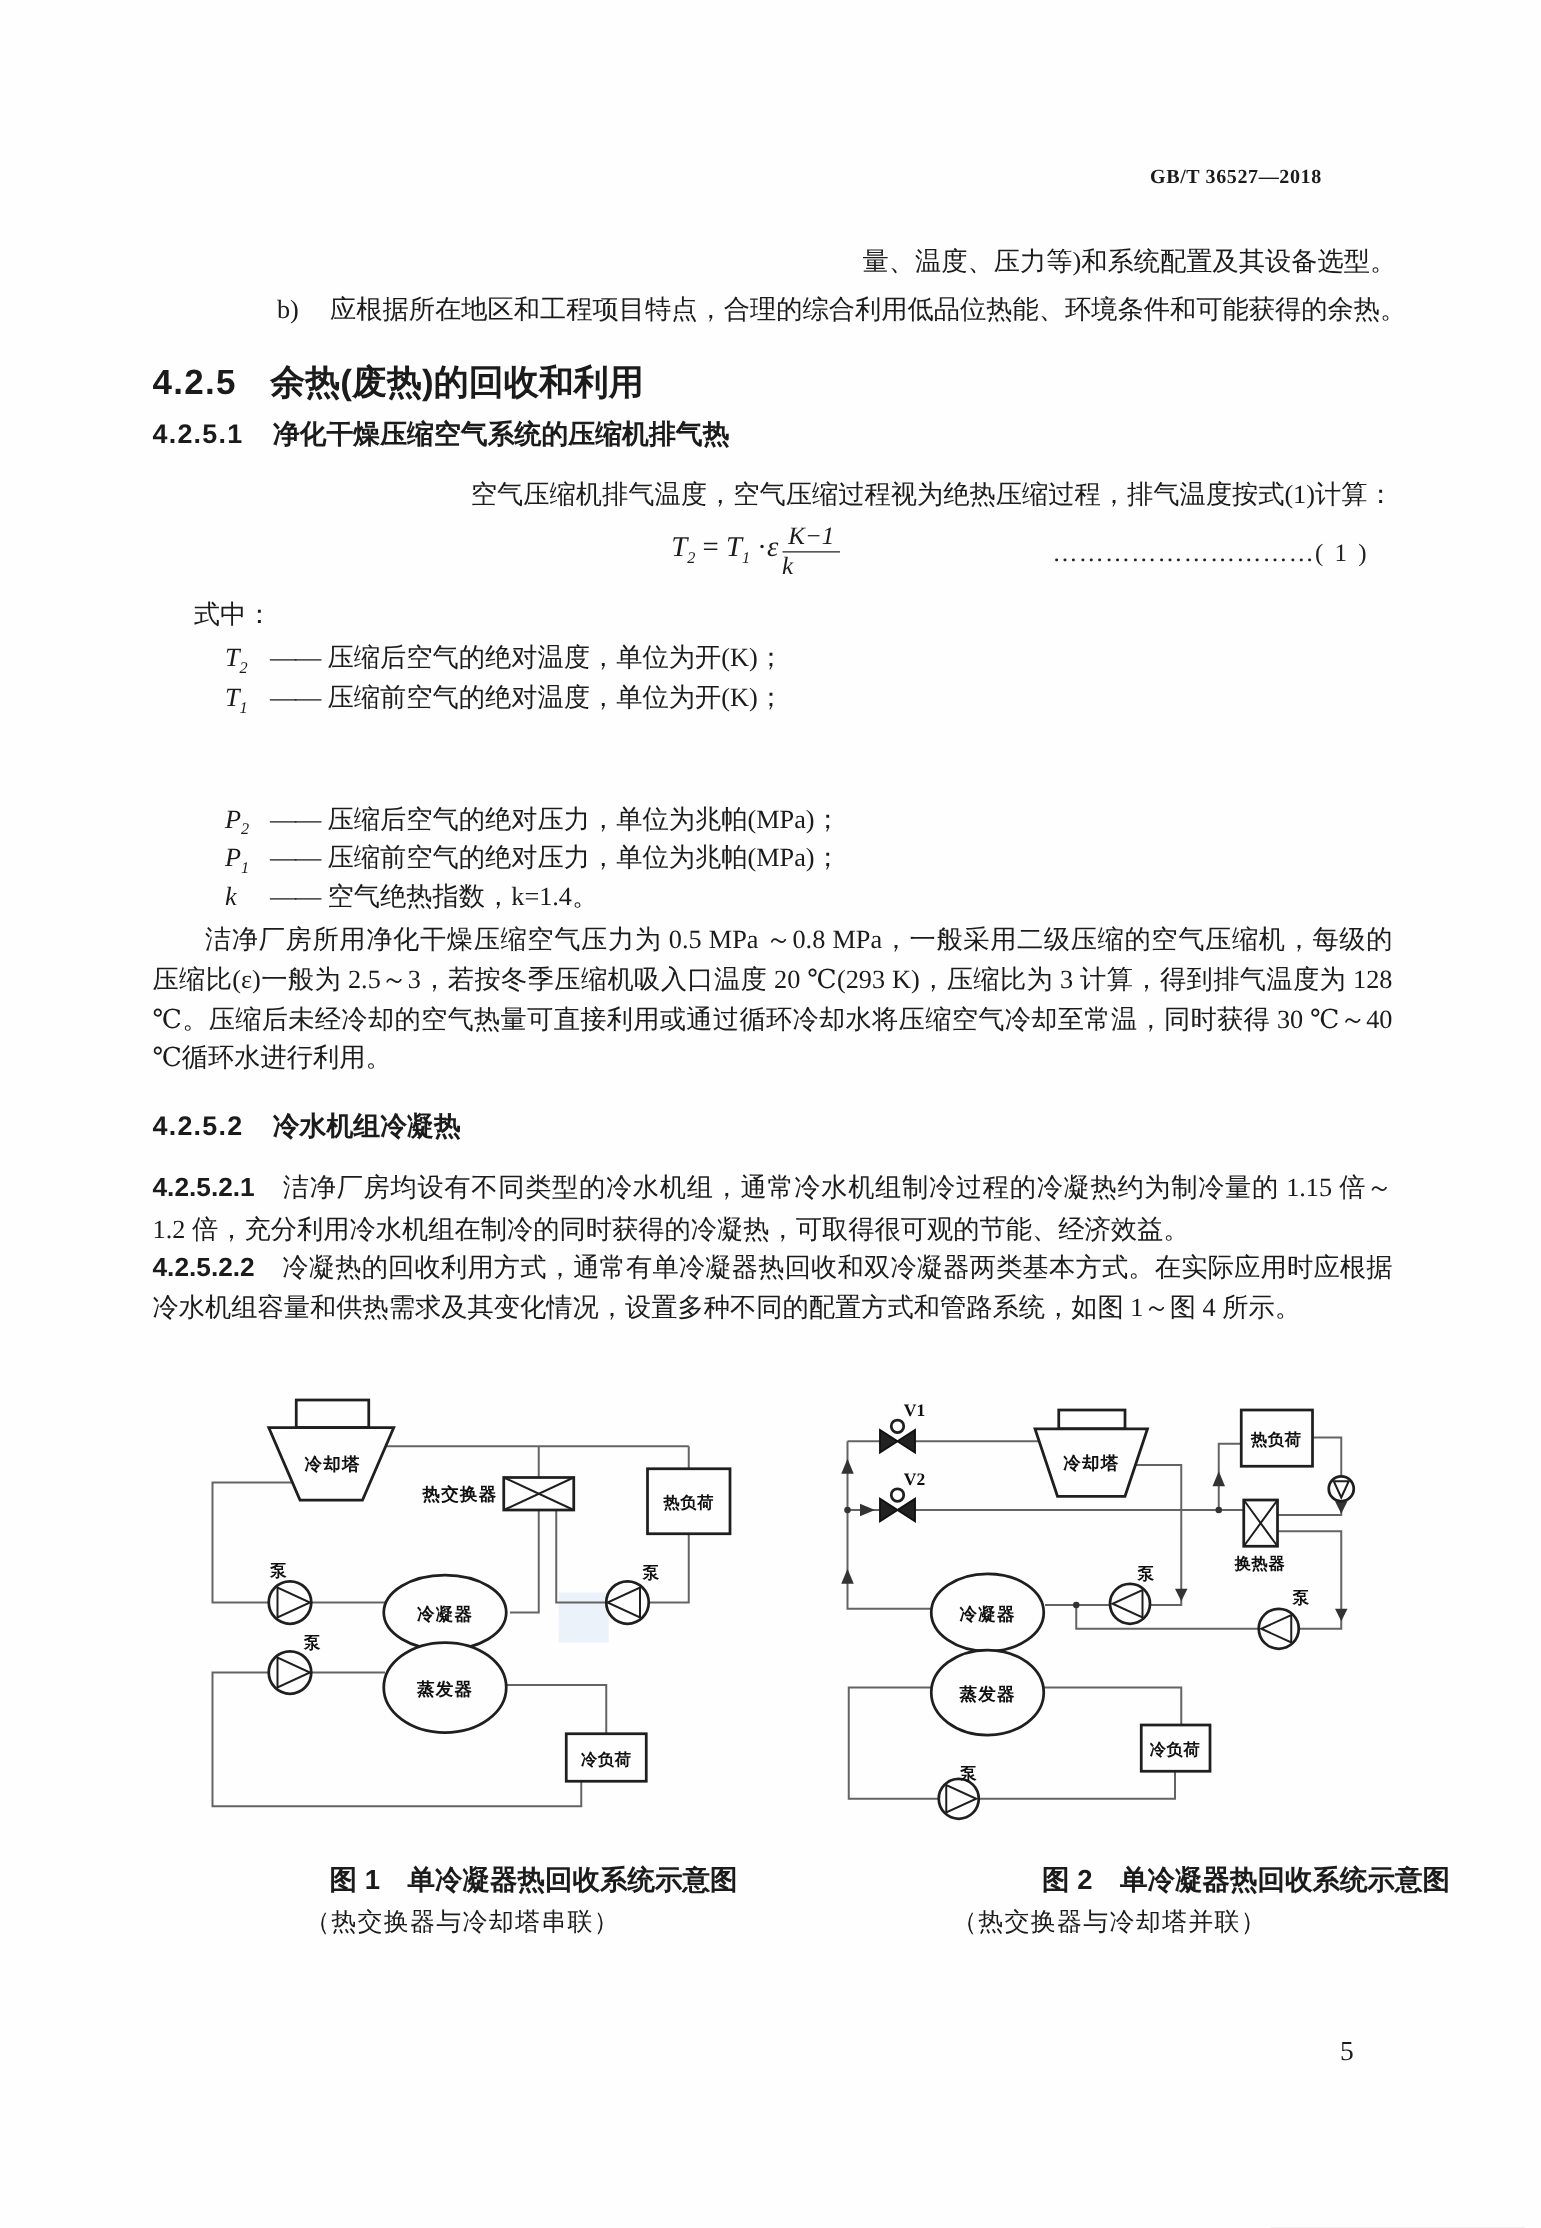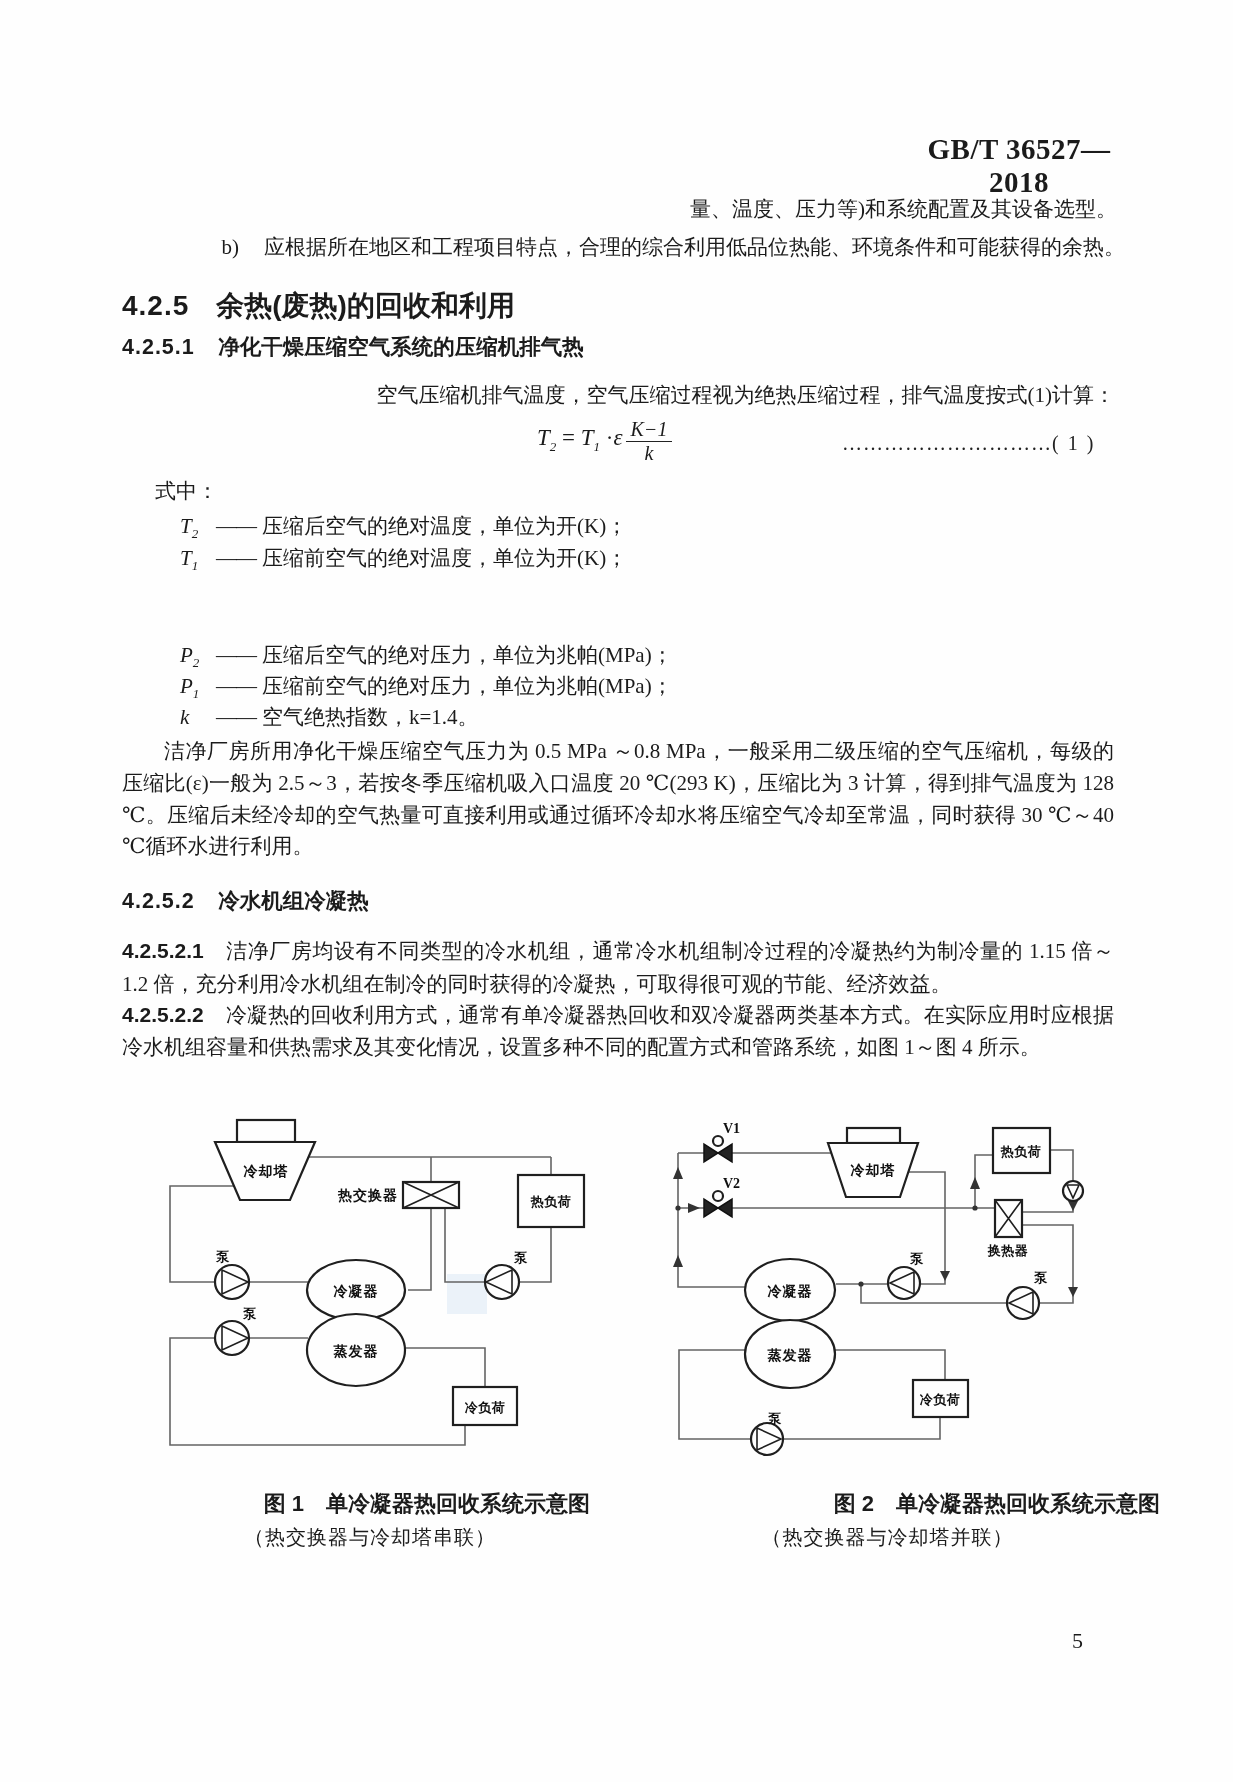--- a/index.html
+++ b/index.html
@@ -2,27 +2,27 @@
 <html><head>
 <meta charset="utf-8">
 <style>
   html,body{margin:0;padding:0;background:#e8e8e8;}
   .page{position:relative;width:1233px;height:1782px;background:#fefefe;overflow:hidden;
         font-family:"Liberation Serif","DejaVu Serif",serif;color:#1b1b1b;}
   .abs{position:absolute;}
   .t21{font-size:21px;line-height:1.45;text-align:right;}
   .hnum{font-family:"Liberation Sans","DejaVu Sans",sans-serif;font-weight:bold;letter-spacing:1px;}
   .htitle{font-family:"Liberation Sans","DejaVu Sans",sans-serif;font-weight:bold;}
-  .doc-code{font-weight:bold;font-size:29px;letter-spacing:.5px;text-align:center;}
+  .doc-code{font-weight:bold;font-size:16px;letter-spacing:.5px;text-align:left;}
   .just{text-align:justify;text-justify:inter-ideograph;}
   .def-row{position:absolute;left:180px;font-size:21px;white-space:nowrap;}
   .def-row .sym{display:inline-block;width:36px;font-style:italic;}
   .def-row .dash{display:inline-block;width:46px;letter-spacing:-1px;}
   sub{font-size:13px;}
-  .frac{display:inline-block;text-align:center;vertical-align:middle;line-height:1.05;margin:0 3px;}
+  .frac{display:inline-block;vertical-align:middle;line-height:1.05;margin:0 3px;}
   .frac .num{display:block;border-bottom:1.6px solid #222;padding:0 5px 1px 5px;}
   .frac .den{display:block;padding-top:1px;}
   .formula-main{font-style:italic;font-size:23px;}
   .leader{font-size:20px;letter-spacing:1px;color:#222;white-space:nowrap;}
   .cap1{font-family:"Liberation Sans","DejaVu Sans",sans-serif;font-weight:bold;font-size:22px;text-align:right;}
   .cap2{font-size:20px;text-align:center;letter-spacing:1px;}
   svg text{font-family:"Liberation Serif","DejaVu Serif",serif;fill:#101010;}
   svg .lbl{font-weight:bold;font-size:14px;letter-spacing:1px;}
   svg .lbl-s{font-weight:bold;font-size:13px;letter-spacing:.5px;}
   svg .pipe{stroke:#646464;stroke-width:1.6;fill:none;}

